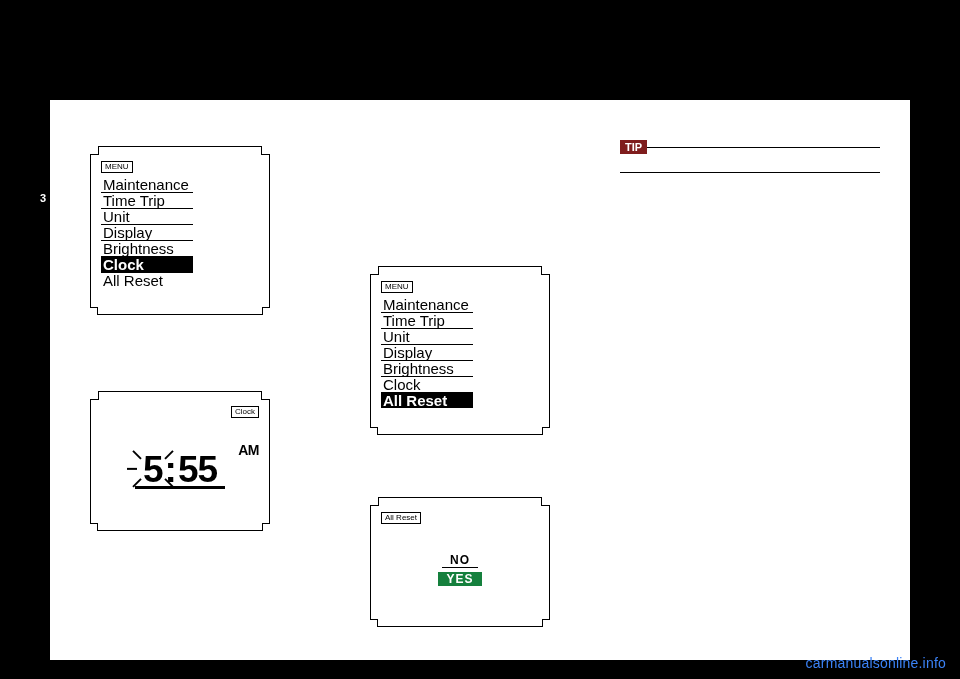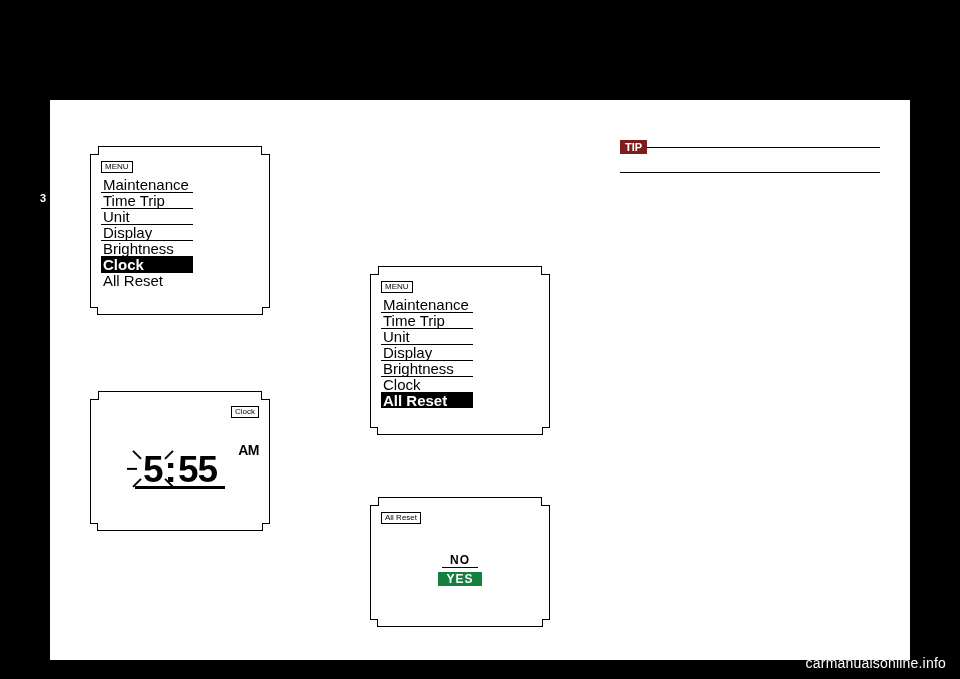--- a/index.html
+++ b/index.html
@@ -171,21 +171,21 @@
     .tip-bottom {
       height: 1px;
       background: #000;
       margin-top: 18px;
     }
 
     .watermark {
       position: absolute;
       right: 14px;
       bottom: 8px;
-      color: #ffffff;
+      color: #3b82f6;
       font-size: 14px;
       font-family: Arial, sans-serif;
       letter-spacing: 0.2px;
     }
   </style>
 </head>
 <body>
 
 <div class="page">
 

